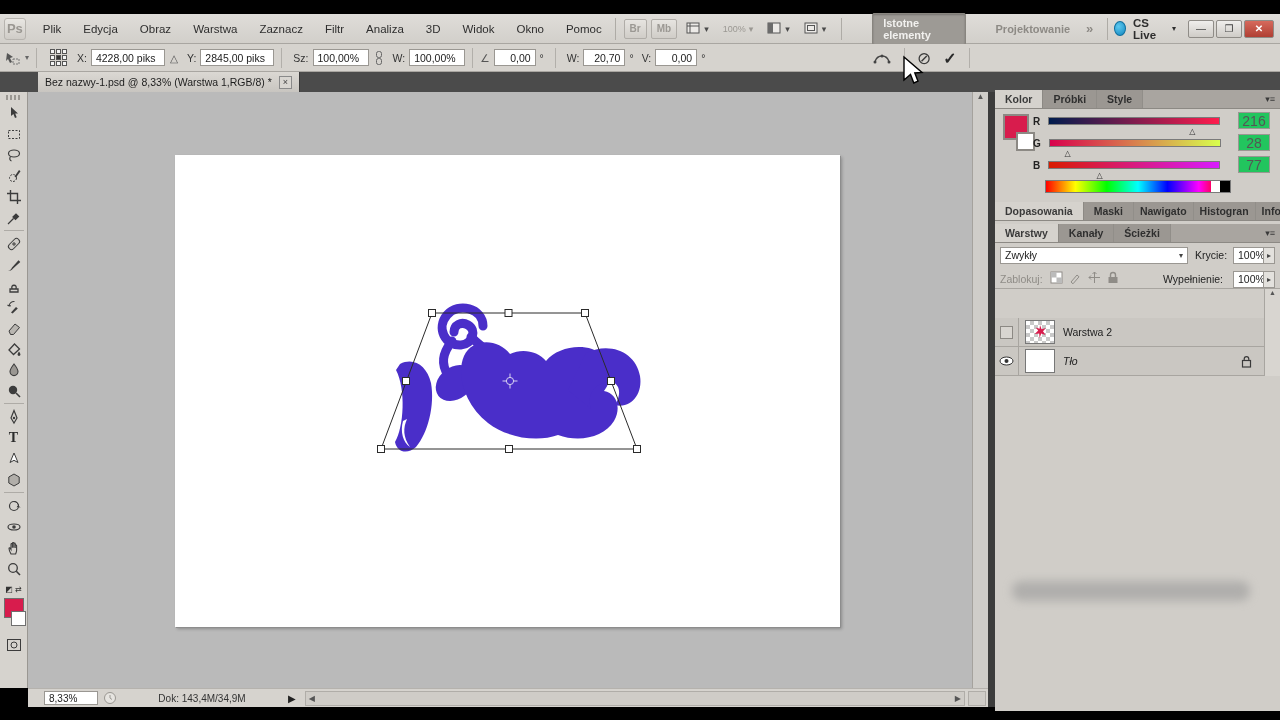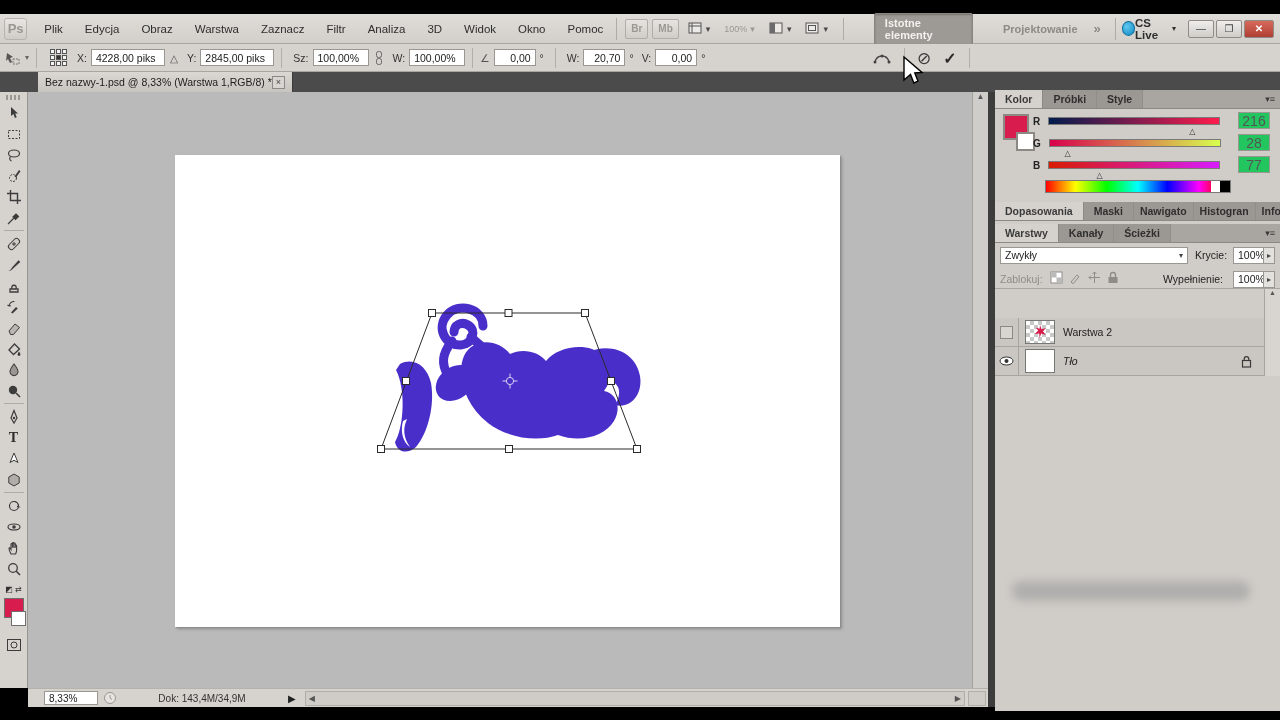--- a/index.html
+++ b/index.html
@@ -38,21 +38,21 @@
   .field { height:17px; border:1px solid #9a9792; background:#fff; font-size:10.5px;
     padding:0 4px; color:#222; font-family:"Liberation Sans",sans-serif; }
   .lbl { margin:0 4px; }
   .refpoint { display:grid; grid-template-columns:repeat(3,5px); grid-template-rows:repeat(3,5px);
     gap:1px; margin:0 6px; }
   .refpoint i { border:1px solid #555; background:#f4f4f4; }
   .refpoint i.c { background:#333; }
 
   .tabbar { left:0; top:72px; width:1280px; height:20px; background:#4b4b4b; display:flex; }
   .doctab { margin-left:38px; height:20px; padding:0 7px; background:linear-gradient(#dbd8d3,#c8c5c0);
-    border-right:1px solid #3a3a3a; display:flex; align-items:center; 
+    border-right:1px solid #3a3a3a; display:flex; align-items:center; gap:7px;
     font-size:10.5px; color:#1d1d1d; }
   .doctab .x { width:13px; height:13px; border:1px solid #8a8a8a; background:#d9d6d1;
     font-size:9px; line-height:11px; text-align:center; color:#444; }
 
   
   .tools { left:0; top:92px; width:28px; height:596px; background:#d6d3ce;
     border-right:1px solid #9a9792; display:flex; flex-direction:column; align-items:center; }
   .grip { width:16px; height:5px; margin:3px 0 2px; background:repeating-linear-gradient(90deg,#9a9792 0 2px,transparent 2px 4px); }
   .tool { width:24px; height:21px; display:flex; align-items:center; justify-content:center; }
   .tool svg { display:block; }
@@ -169,21 +169,21 @@
           <rect x="3.5" y="3.5" width="7" height="5" fill="none" stroke="#555"></rect>
         </svg>
         <span>▾</span>
     </div>
 
     <div style="width:1px;height:22px;background:#aeaba6;margin:0 8px"></div>
     <div class="ws-active">Istotne elementy</div>
     <div class="ws-plain">Projektowanie</div>
     <div class="ws-plain" style="font-size:13px">»</div>
     <div style="width:1px;height:22px;background:#aeaba6;margin:0 6px"></div>
-    <div style="display:flex;align-items:center;gap:0">
+    <div style="display:flex;align-items:center;gap:7px">
       <span style="width:15px;height:15px;border-radius:50%;background:radial-gradient(circle at 35% 35%,#5ec9ef,#1287c0);display:inline-block;border:1px solid #0d6e9e"></span>
       <span style="font-weight:bold">CS Live</span>
       <span style="font-size:8px">▾</span>
     </div>
     <div style="display:flex;margin:0 6px 0 10px">
       <div class="winbtn">—</div>
       <div class="winbtn">❐</div>
       <div class="winbtn close">✕</div>
     </div>
   </div>

